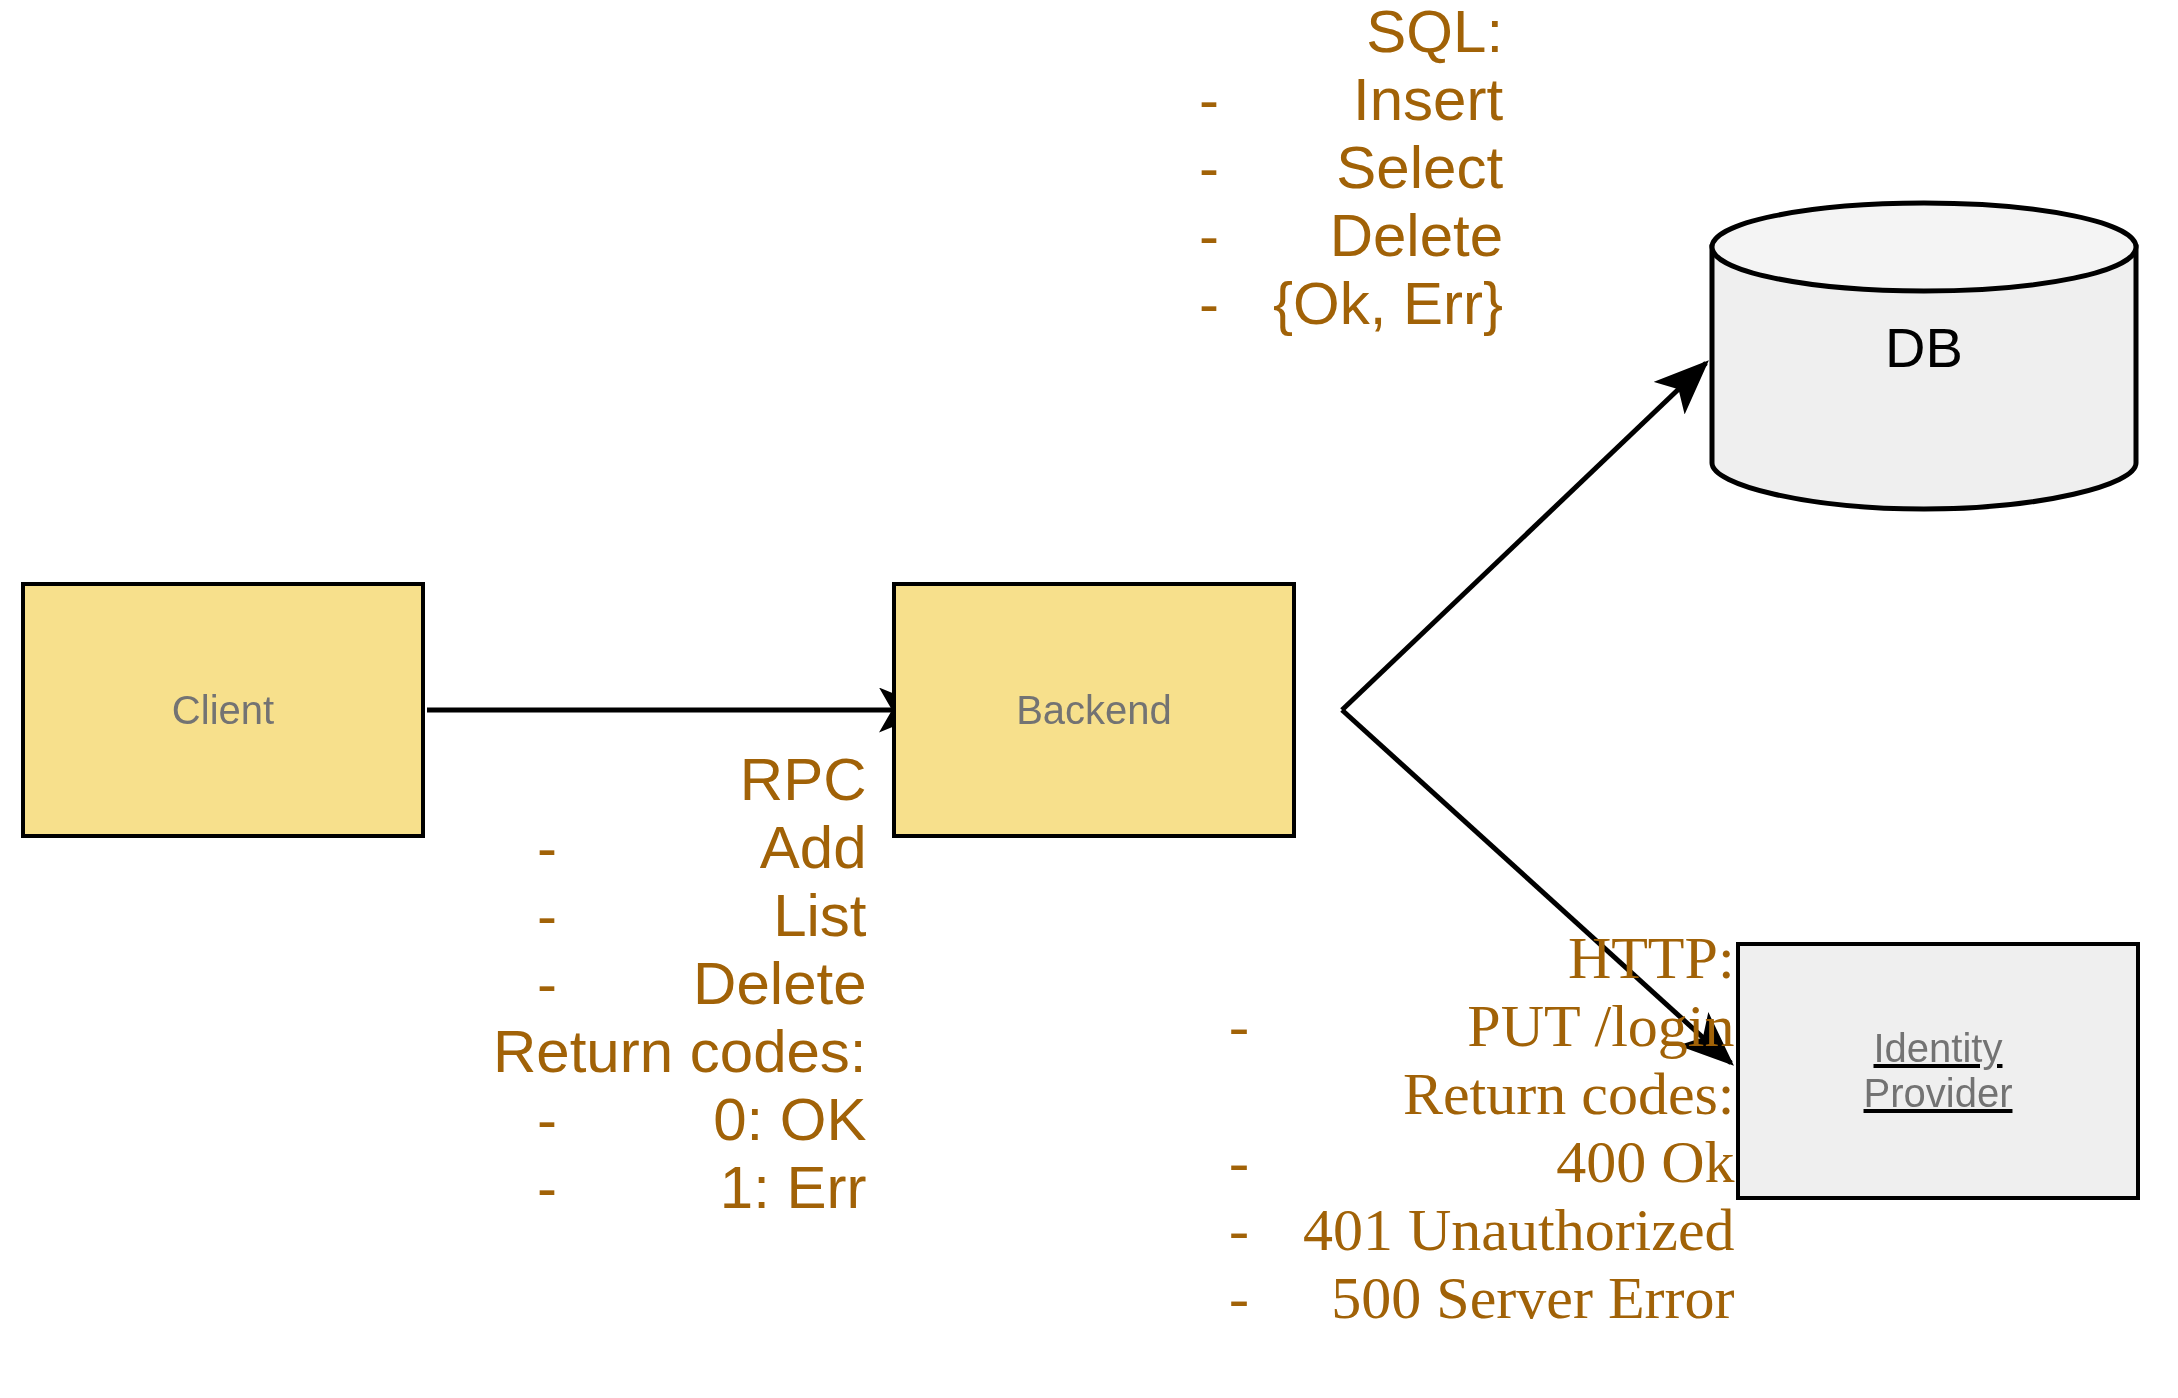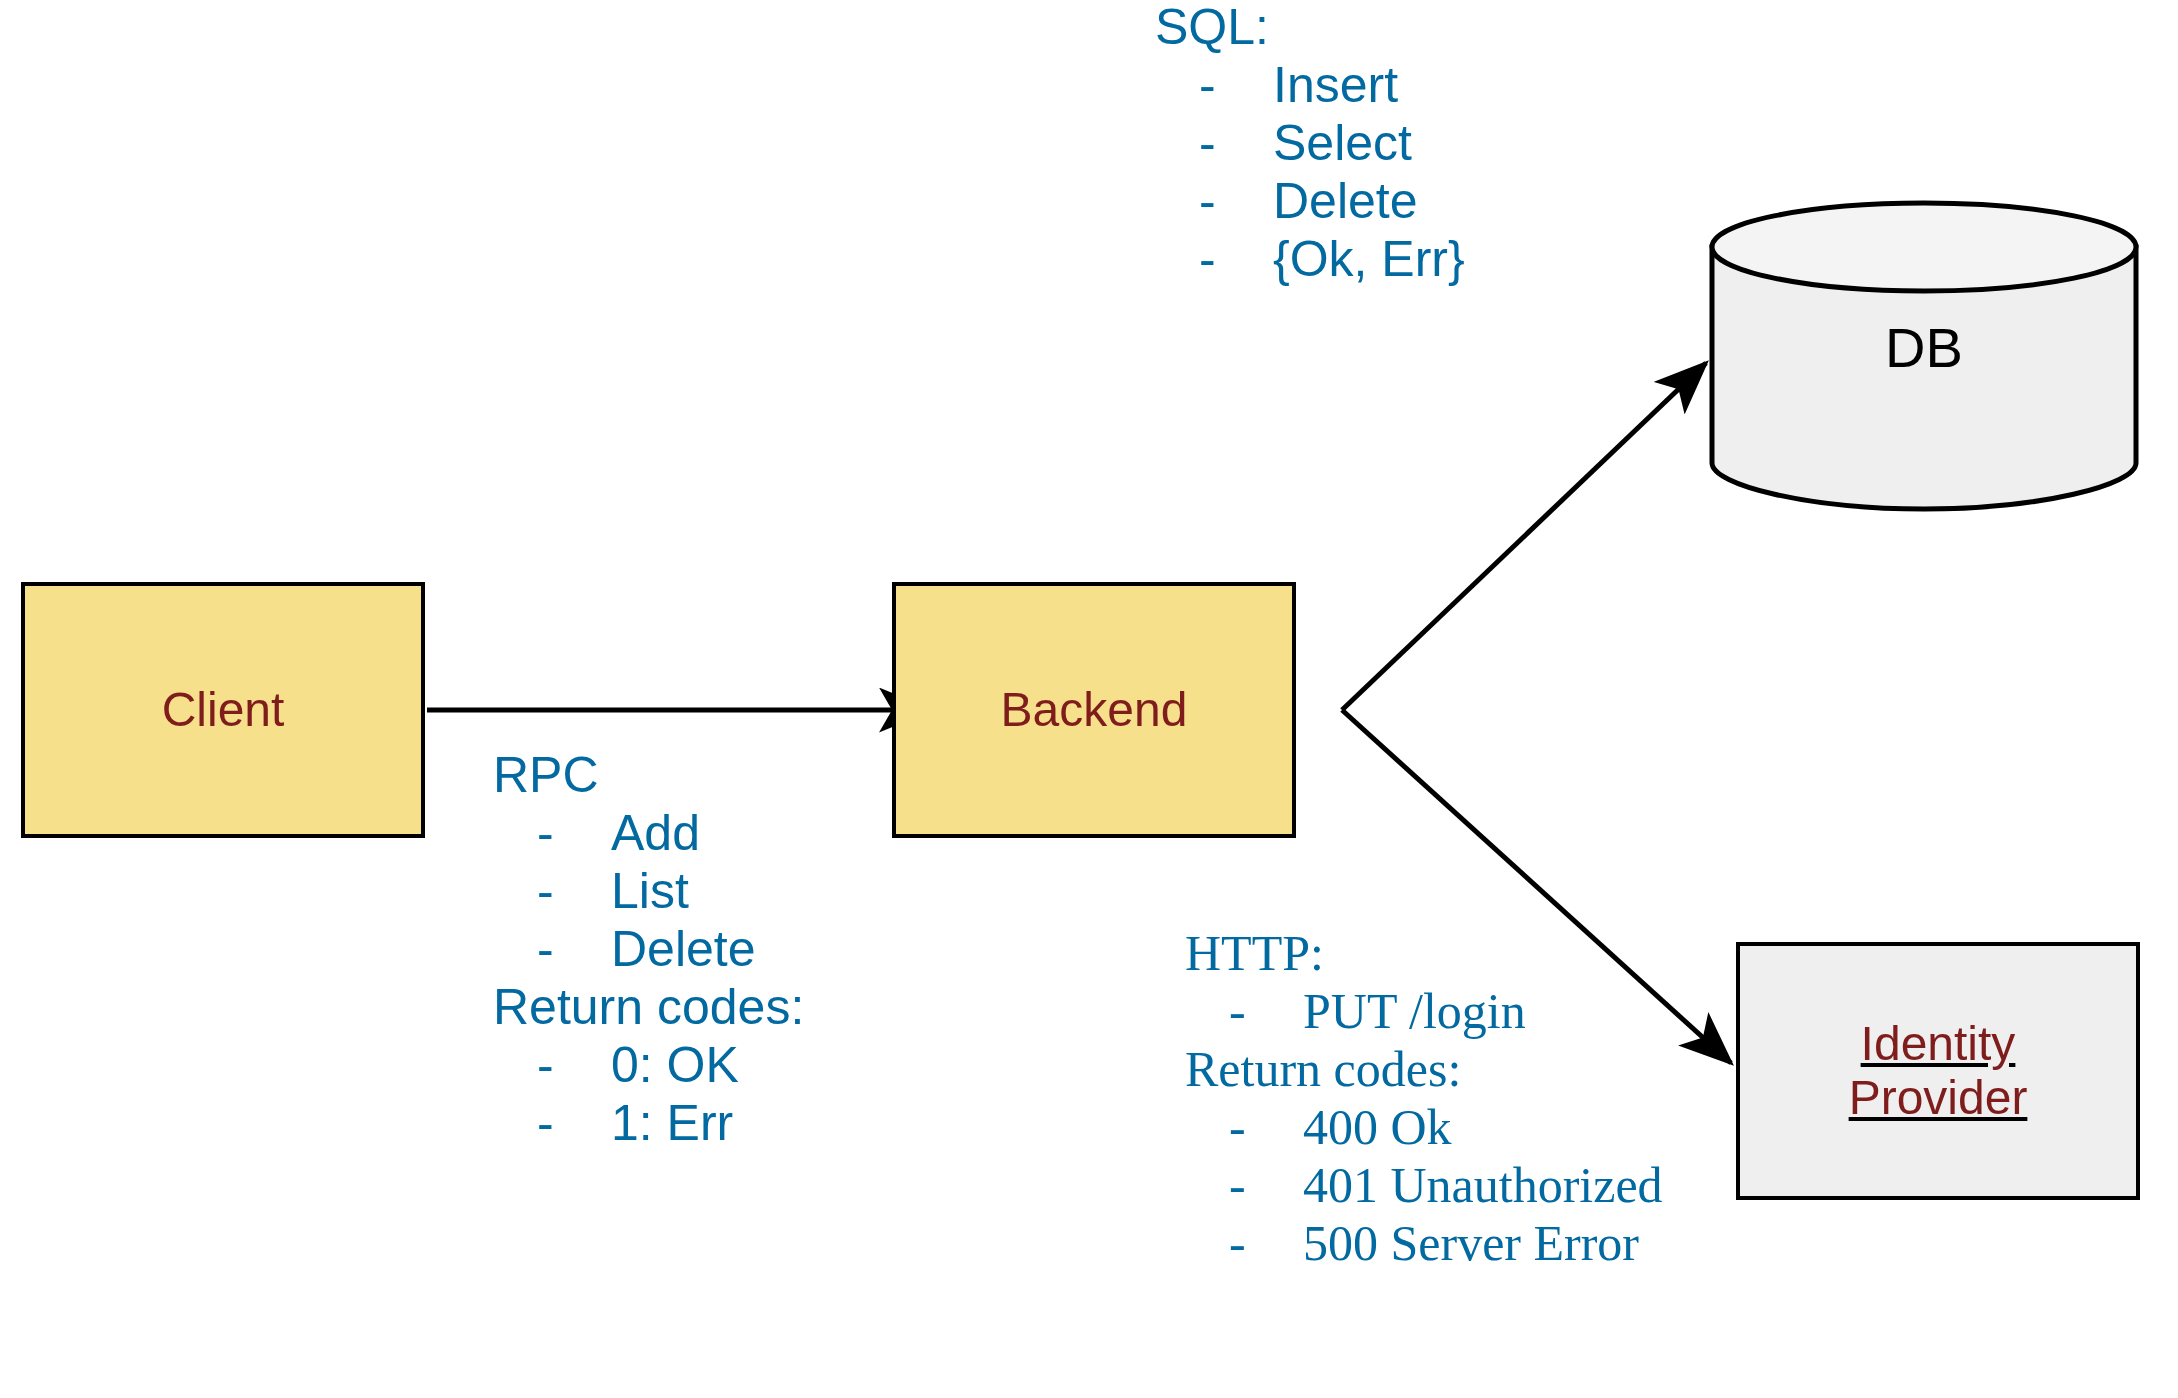--- a/index.html
+++ b/index.html
@@ -24,22 +24,22 @@
     align-items: center;
     justify-content: center;
     text-align: center;
     color: #000000;
     line-height: 1.12;
   }
   .node-box {
     border: 4px solid #000000;
   }
   .node-label {
-    font-size: 48px;
-    color: #7f1d1d;
+    font-size: 40px;
+    color: #737373;
     white-space: pre-line;
   }
   #client-node {
     left: 21px;  top: 582px;
     width: 404px; height: 256px;
   }
   #backend-node {
     left: 892px; top: 582px;
     width: 404px; height: 256px;
   }
@@ -59,24 +59,25 @@
     text-align: center;
   }
   .db-svg {
     position: absolute;
     left: 0; top: 0;
     width: 100%; height: 100%;
   }
   
   .annot {
     position: absolute;
-    color: #0369a1;
-    font-size: 50px;
+    color: #a16207;
+    font-size: 60px;
     line-height: 1.0;
     white-space: nowrap;
+    text-align: right;
   }
   .annot .hdr {
     display: block;
     margin-bottom: 8px;
   }
   .annot ul {
     list-style: none;
     margin: 0;
     padding: 0;
   }

